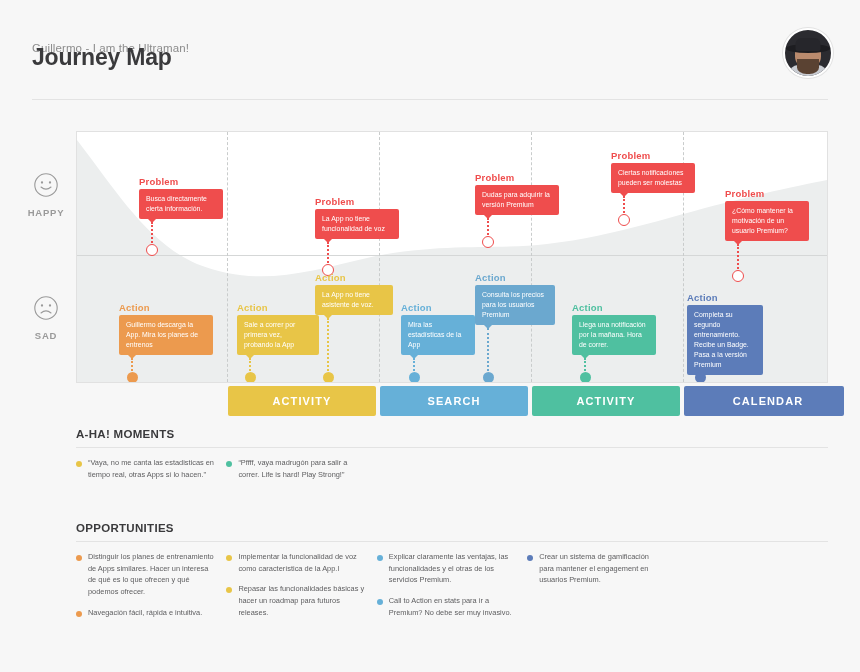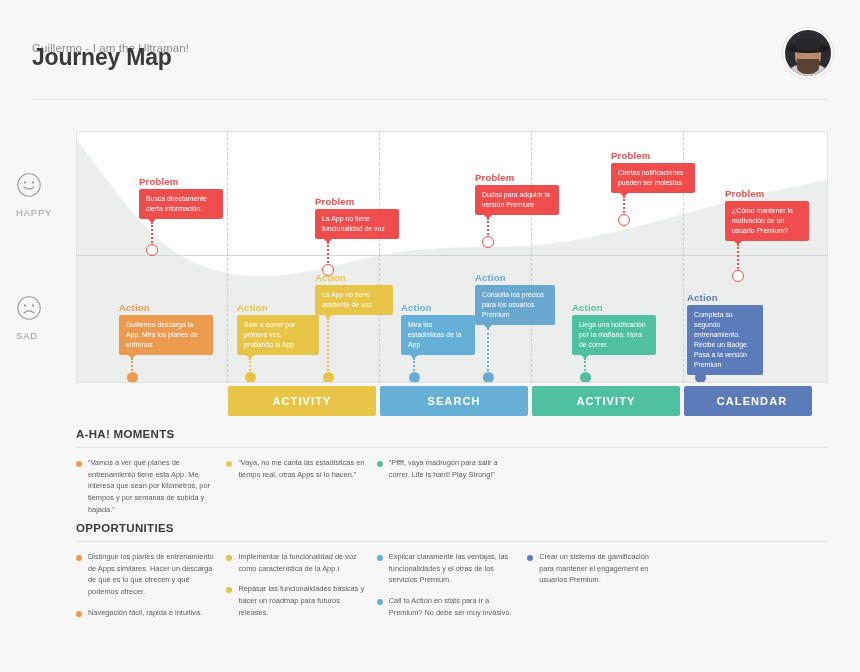--- a/index.html
+++ b/index.html
@@ -36,21 +36,21 @@
     position:absolute;left:50%;top:17%;transform:translateX(-50%);
     width:25px;height:13px;border-radius:6px 6px 2px 2px;background:#26262b;
   }
   .avatar .shirt{
     position:absolute;left:50%;bottom:-3px;transform:translateX(-50%);
     width:38px;height:14px;border-radius:9px 9px 0 0;background:#c9ccd2;
   }
   .hdr-rule{position:absolute;left:32px;top:99px;width:796px;height:1px;background:#e3e3e3;}
 
   
-  .mood{position:absolute;width:60px;}
+  .mood{position:absolute;width:60px;text-align:center;font-weight:bold;}
   .mood-happy{left:16px;top:172px;}
   .mood-sad{left:16px;top:295px;}
   .mood .label{font-size:9.5px;color:#9a9a9a;letter-spacing:.8px;margin-top:5px;}
   .face-ico{width:26px;height:26px;margin:0 auto;}
 
   
   .chart{
     position:absolute;left:76px;top:131px;width:752px;height:252px;
     background:#fff;border:1px solid #e1e1e1;box-sizing:border-box;overflow:hidden;
   }
@@ -214,56 +214,50 @@
       </div>
       <div class="stem" style="left: 622px; top: 246px; height: 0px; border-left-color: rgb(92, 124, 185);"></div>
       <div class="dot-fill" style="left: 617.5px; background: rgb(92, 124, 185); top: 240px;"></div>
     </div>
 </div>
 
 <div class="stages" id="stages">
     <div class="stage" style="left: 152px; width: 148px; background: rgb(232, 197, 71);">ACTIVITY</div>
     <div class="stage" style="left: 304px; width: 148px; background: rgb(102, 176, 216);">SEARCH</div>
     <div class="stage" style="left: 456px; width: 148px; background: rgb(79, 192, 160);">ACTIVITY</div>
-    <div class="stage" style="left: 608px; width: 128px; background: rgb(92, 124, 185); padding-left: 8px;">CALENDAR</div>
+    <div class="stage" style="left: 608px; width: 160px; background: rgb(92, 124, 185); padding-left: 8px;">CALENDAR</div>
   </div>
 
 <div class="section" style="top:428px">
   <div class="sec-title">A-HA! MOMENTS</div>
   <div class="sec-rule"></div>
   <div class="cols" id="aha-cols">
       <div class="col">
         <div class="bullet">
-          <span class="pip" style="background: rgb(236, 154, 78);"></span>
-          <span class="txt">“Vamos a ver qué planes de entrenamiento tiene esta App. Me interesa que sean por kilómetros, por tiempos y por semanas de subida y bajada.”</span>
-        </div>
-      </div>
-      <div class="col">
-        <div class="bullet">
           <span class="pip" style="background: rgb(232, 197, 71);"></span>
           <span class="txt">“Vaya, no me canta las estadisticas en tiempo real, otras Apps sí lo hacen.”</span>
         </div>
       </div>
       <div class="col">
         <div class="bullet">
           <span class="pip" style="background: rgb(79, 192, 160);"></span>
           <span class="txt">“Pffff, vaya madrugón para salir a correr. Life is hard! Play Strong!”</span>
         </div>
       </div>
     </div>
 </div>
 
 <div class="section" style="top:522px">
   <div class="sec-title">OPPORTUNITIES</div>
   <div class="sec-rule"></div>
   <div class="cols" id="opp-cols">
       <div class="col">
         <div class="bullet">
           <span class="pip" style="background: rgb(236, 154, 78);"></span>
-          <span class="txt">Distinguir los planes de entrenamiento de Apps similares. Hacer un descarga de qué es lo que ofrecen y qué podemos ofrecer.</span>
+          <span class="txt">Distinguir los planes de entrenamiento de Apps similares. Hacer un interesa de qué es lo que ofrecen y qué podemos ofrecer.</span>
         </div>
         <div class="bullet">
           <span class="pip" style="background: rgb(236, 154, 78);"></span>
           <span class="txt">Navegación fácil, rápida e intuitiva.</span>
         </div>
       </div>
       <div class="col">
         <div class="bullet">
           <span class="pip" style="background: rgb(232, 197, 71);"></span>
           <span class="txt">Implementar la funcionalidad de voz como característica de la App.l</span>

